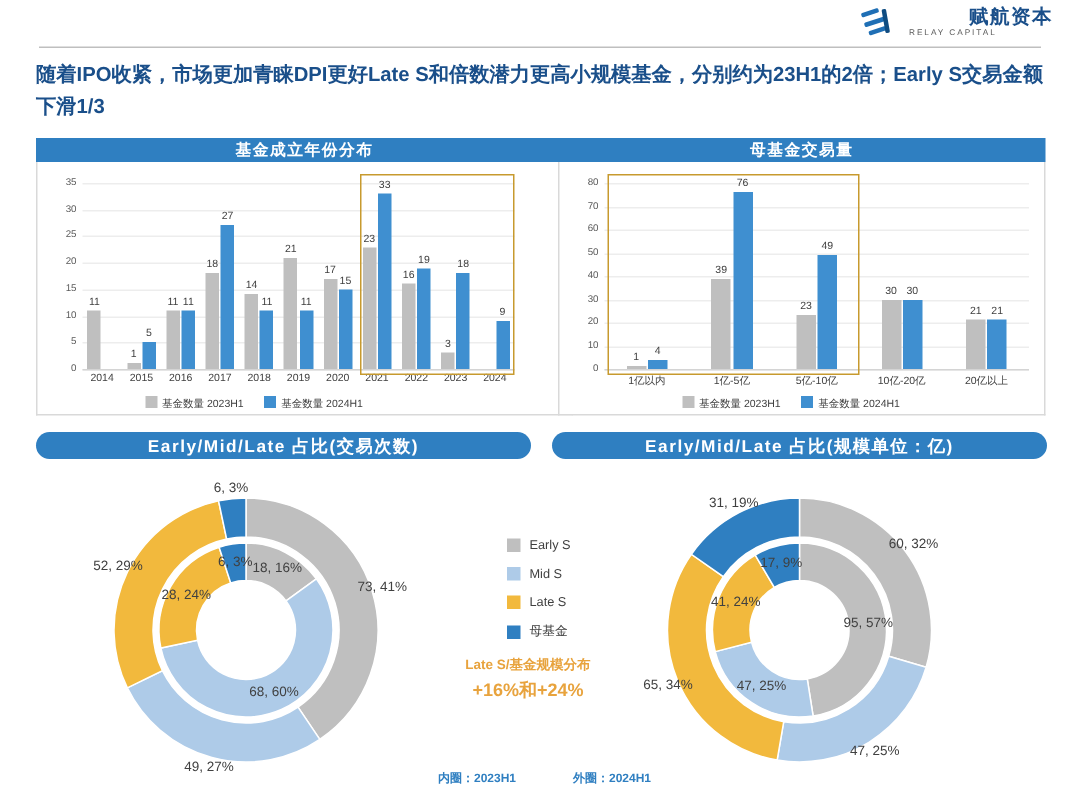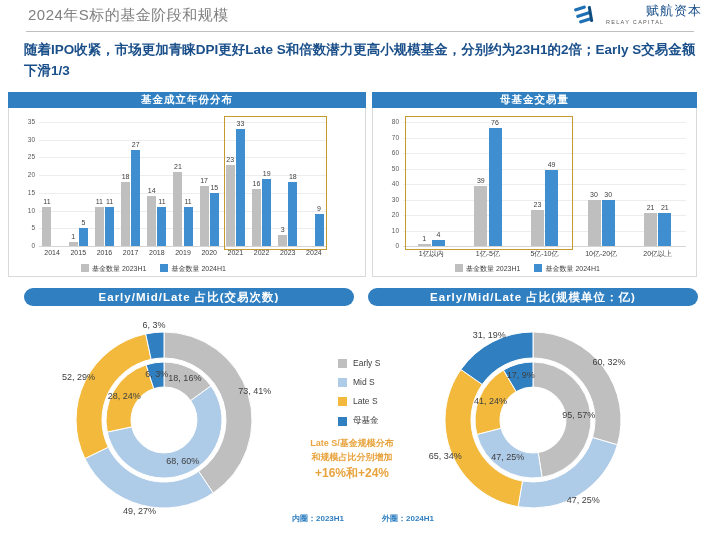--- a/index.html
+++ b/index.html
@@ -10,21 +10,21 @@
   .header-title{position:absolute;left:28px;top:6px;font-size:15px;color:#7f7f7f;letter-spacing:.5px;}
   .header-rule{position:absolute;left:26px;top:31px;width:668px;height:1px;background:#bfbfbf;}
   .logo{position:absolute;right:18px;top:4px;display:flex;align-items:center;gap:6px;}
   .logo-mark{width:26px;height:22px;position:relative;}
   .logo-mark i{position:absolute;display:block;background:#1f6fb5;border-radius:1px;}
   .logo-mark i.a{left:0;top:3px;width:12px;height:3px;transform:rotate(-18deg);}
   .logo-mark i.b{left:2px;top:9px;width:15px;height:3px;transform:rotate(-18deg);}
   .logo-mark i.c{left:5px;top:15px;width:12px;height:3px;transform:rotate(-18deg);}
   .logo-mark i.d{left:15px;top:2px;width:3px;height:16px;background:#0f4c81;transform:rotate(-10deg);}
   .logo-txt{line-height:1.05;}
-  .logo-cn{font-size:13px;font-weight:normal;color:#1a4f8a;letter-spacing:1px;padding-left:40px;}
+  .logo-cn{font-size:13px;font-weight:bold;color:#1a4f8a;letter-spacing:1px;padding-left:40px;}
   .logo-en{font-size:5.5px;color:#5b5b5b;letter-spacing:1.3px;margin-top:2px;}
 
   
   .lead{position:absolute;left:24px;top:40px;width:676px;font-size:13.5px;font-weight:bold;color:#1a4f8a;line-height:1.55;}
 
   
   .panel{position:absolute;}
   .panel-title{height:16px;background:#2f7fc1;color:#fff;font-size:10.5px;font-weight:bold;
     display:flex;align-items:center;justify-content:center;letter-spacing:1px;}
   .panel-title.round{border-radius:9px;height:18px;font-size:11.5px;}
@@ -46,39 +46,38 @@
   .key .row{display:flex;align-items:center;margin-bottom:9px;}
   .key .sw{width:9px;height:9px;margin-right:6px;display:inline-block;}
   .note{position:absolute;font-size:9px;font-weight:bold;color:#e8a33d;text-align:center;line-height:1.5;}
   .note .big{font-size:12px;}
   .footnote{position:absolute;font-size:8px;font-weight:bold;color:#2f7fc1;}
 </style>
 </head>
 <body>
 
 <div class="header">
-  <div class="header-title">2024年S标的基金阶段和规模</div>
   <div class="header-rule"></div>
   <div class="logo">
     <div class="logo-mark">
         <i class="a"></i>
         <i class="b"></i>
         <i class="c"></i>
         <i class="d"></i>
       </div>
     <div class="logo-txt">
       <div class="logo-cn">赋航资本</div>
       <div class="logo-en">RELAY CAPITAL</div>
     </div>
   </div>
 </div>
 
 <div class="lead">随着IPO收紧，市场更加青睐DPI更好Late S和倍数潜力更高小规模基金，分别约为23H1的2倍；Early S交易金额下滑1/3</div>
 
-<div class="panel" style="left:8px;top:92px;width:358px;height:185px;">
+<div class="panel" style="left:24px;top:92px;width:358px;height:185px;">
   <div class="panel-title">基金成立年份分布</div>
   <div class="panel-body" style="height:168px;">
     <div class="plot" id="plot-vintage" style="position:absolute;left:0;top:0;width:328px;height:168px;">
         <div class="gridline" style="left: 30px; width: 288px; top: 138px;"></div>
         <div class="tick-lbl" style="left: 6px; width: 20px; top: 134px;">0</div>
         <div class="gridline" style="left: 30px; width: 288px; top: 120.286px;"></div>
         <div class="tick-lbl" style="left: 6px; width: 20px; top: 116.286px;">5</div>
         <div class="gridline" style="left: 30px; width: 288px; top: 102.571px;"></div>
         <div class="tick-lbl" style="left: 6px; width: 20px; top: 98.5714px;">10</div>
         <div class="gridline" style="left: 30px; width: 288px; top: 84.8571px;"></div>
@@ -259,18 +258,17 @@
       <span>Late S</span>
     </div>
   <div class="row">
       <span class="sw" style="background:#2f7fc1"></span>
       <span>母基金</span>
     </div>
 </div>
 
 <div class="note" style="left:292px;top:437px;width:120px;">
   <div>Late S/基金规模分布</div>
-  <div>和规模占比分别增加</div>
   <div class="big">+16%和+24%</div>
 </div>
 
 <div class="footnote" style="left:292px;top:513px;">内圈：2023H1</div>
 <div class="footnote" style="left:382px;top:513px;">外圈：2024H1</div>
 
 </body></html>

